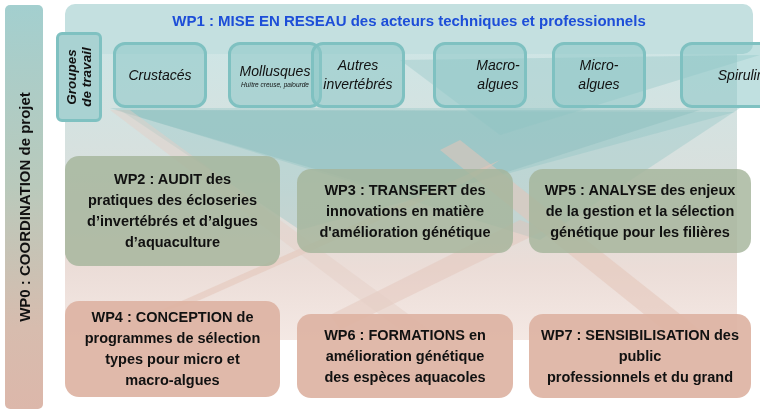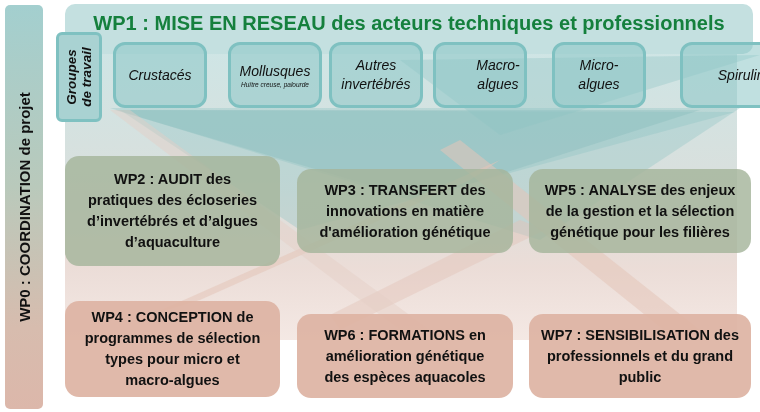--- a/index.html
+++ b/index.html
@@ -17,21 +17,21 @@
       transform: translate(-50%, -50%) rotate(-90deg);
       white-space: nowrap; font-weight: bold; font-size: 15px; color: #111;
     }
     .backdrop { position: absolute; left: 0; top: 0; width: 760px; height: 412px; }
     .wp1 {
       position: absolute; left: 65px; top: 4px; width: 688px; height: 50px;
       background: #c4e0e0; border-radius: 10px;
     }
     .wp1-title {
       position: absolute; left: 65px; top: 12px; width: 688px; text-align: center;
-      font-weight: bold; font-size: 20px; color: #15803d;
+      font-weight: bold; font-size: 15px; color: #1d4ed8;
     }
     .groupes {
       position: absolute; left: 56px; top: 32px; width: 46px; height: 90px;
       border: 3px solid #7fc1c1; border-radius: 6px; background: #a9d2d2;
     }
     .groupes-label {
       position: absolute; left: 50%; top: 50%;
       transform: translate(-50%, -50%) rotate(-90deg);
       white-space: nowrap; font-weight: bold; font-style: italic;
       font-size: 13.5px; line-height: 15px; color: #111; text-align: center;
@@ -91,21 +91,21 @@
   </div>
 </div>
 
 <div class="group" style="left:113px;text-align:center;">
   <span>Crustacés</span>
 </div>
 <div class="group" style="left:228px;">
   <span>Mollusques</span>
   <span class="sub">Huître creuse, palourde</span>
 </div>
-<div class="group" style="left:329px;">
+<div class="group" style="left:311px;">
   <span>Autres</span>
   <span>invertébrés</span>
 </div>
 <div class="group" style="left:433px;padding-left:36px;">
   <span>Macro-</span>
   <span>algues</span>
 </div>
 <div class="group" style="left:552px;">
   <span>Micro-</span>
   <span>algues</span>
@@ -152,16 +152,16 @@
   <div>
     <div>WP6 : FORMATIONS en</div>
     <div>amélioration génétique</div>
     <div>des espèces aquacoles</div>
   </div>
 </div>
 
 <div class="wp pink" style="left:529px; top:314px; width:222px; height:84px;">
   <div>
     <div>WP7 : SENSIBILISATION des</div>
+    <div>public</div>
     <div>professionnels et du grand</div>
-    <div>public</div>
   </div>
 </div>
 
 </body></html>

